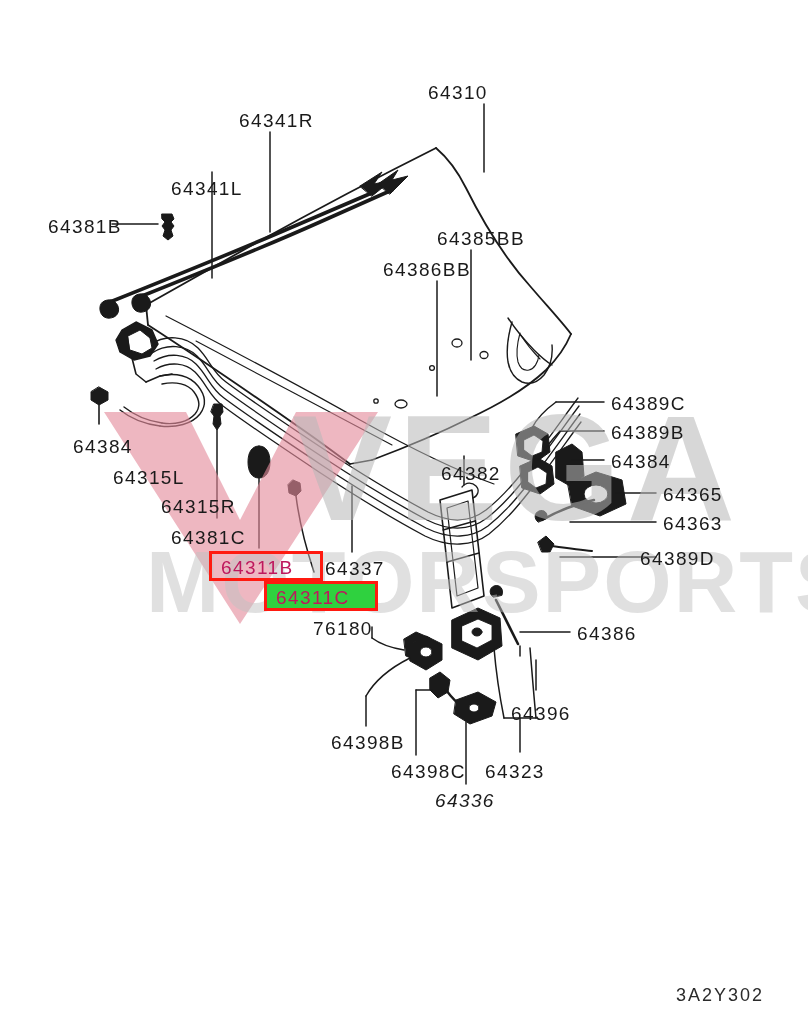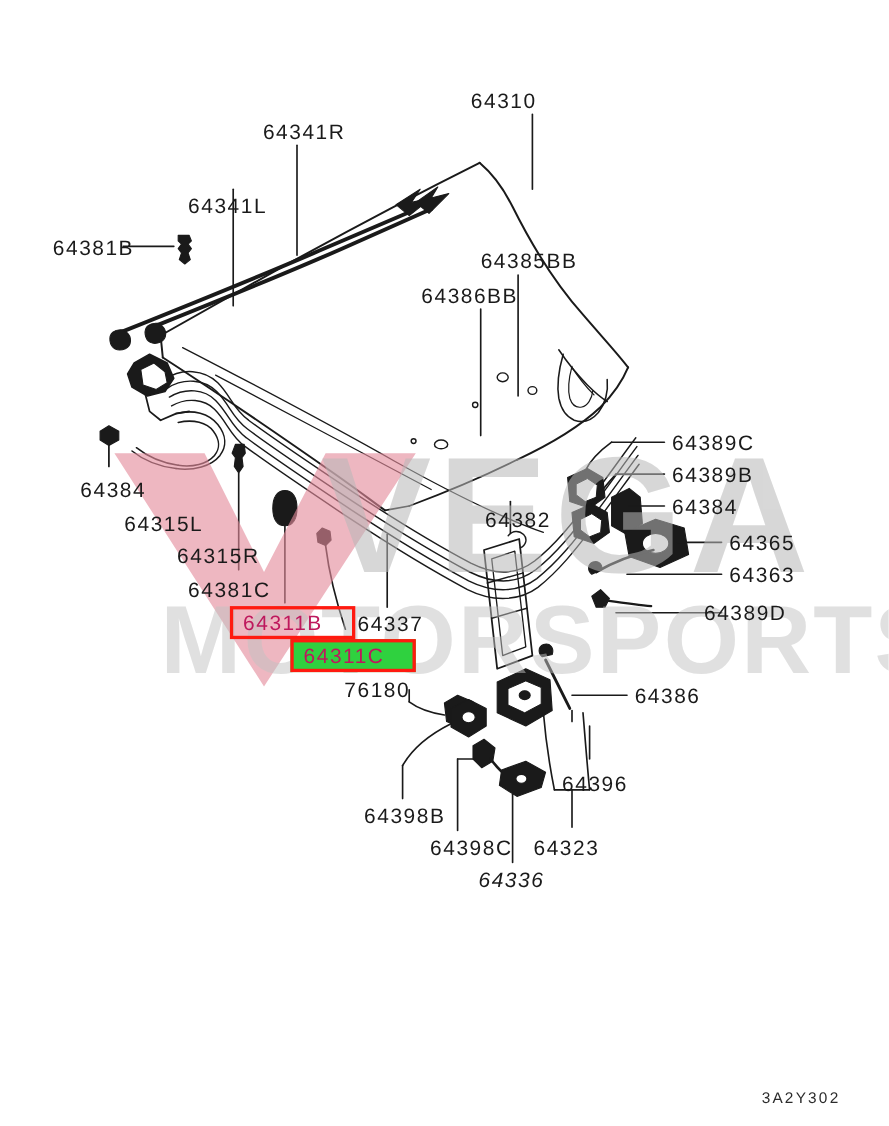--- a/index.html
+++ b/index.html
@@ -66,21 +66,21 @@
     white-space: nowrap;
     z-index: 10;
     font-weight: 500;
   }
   
   #corner-code {
     position: absolute;
     right: 44px;
     bottom: 18px;
     font-family: "Liberation Sans", sans-serif;
-    font-size: 14px;
+    font-size: 18px;
     letter-spacing: 2px;
     color: #2b2b2b;
     z-index: 8;
     text-align: right;
   }
 </style>
 </head>
 <body>
 
 <div id="page">

